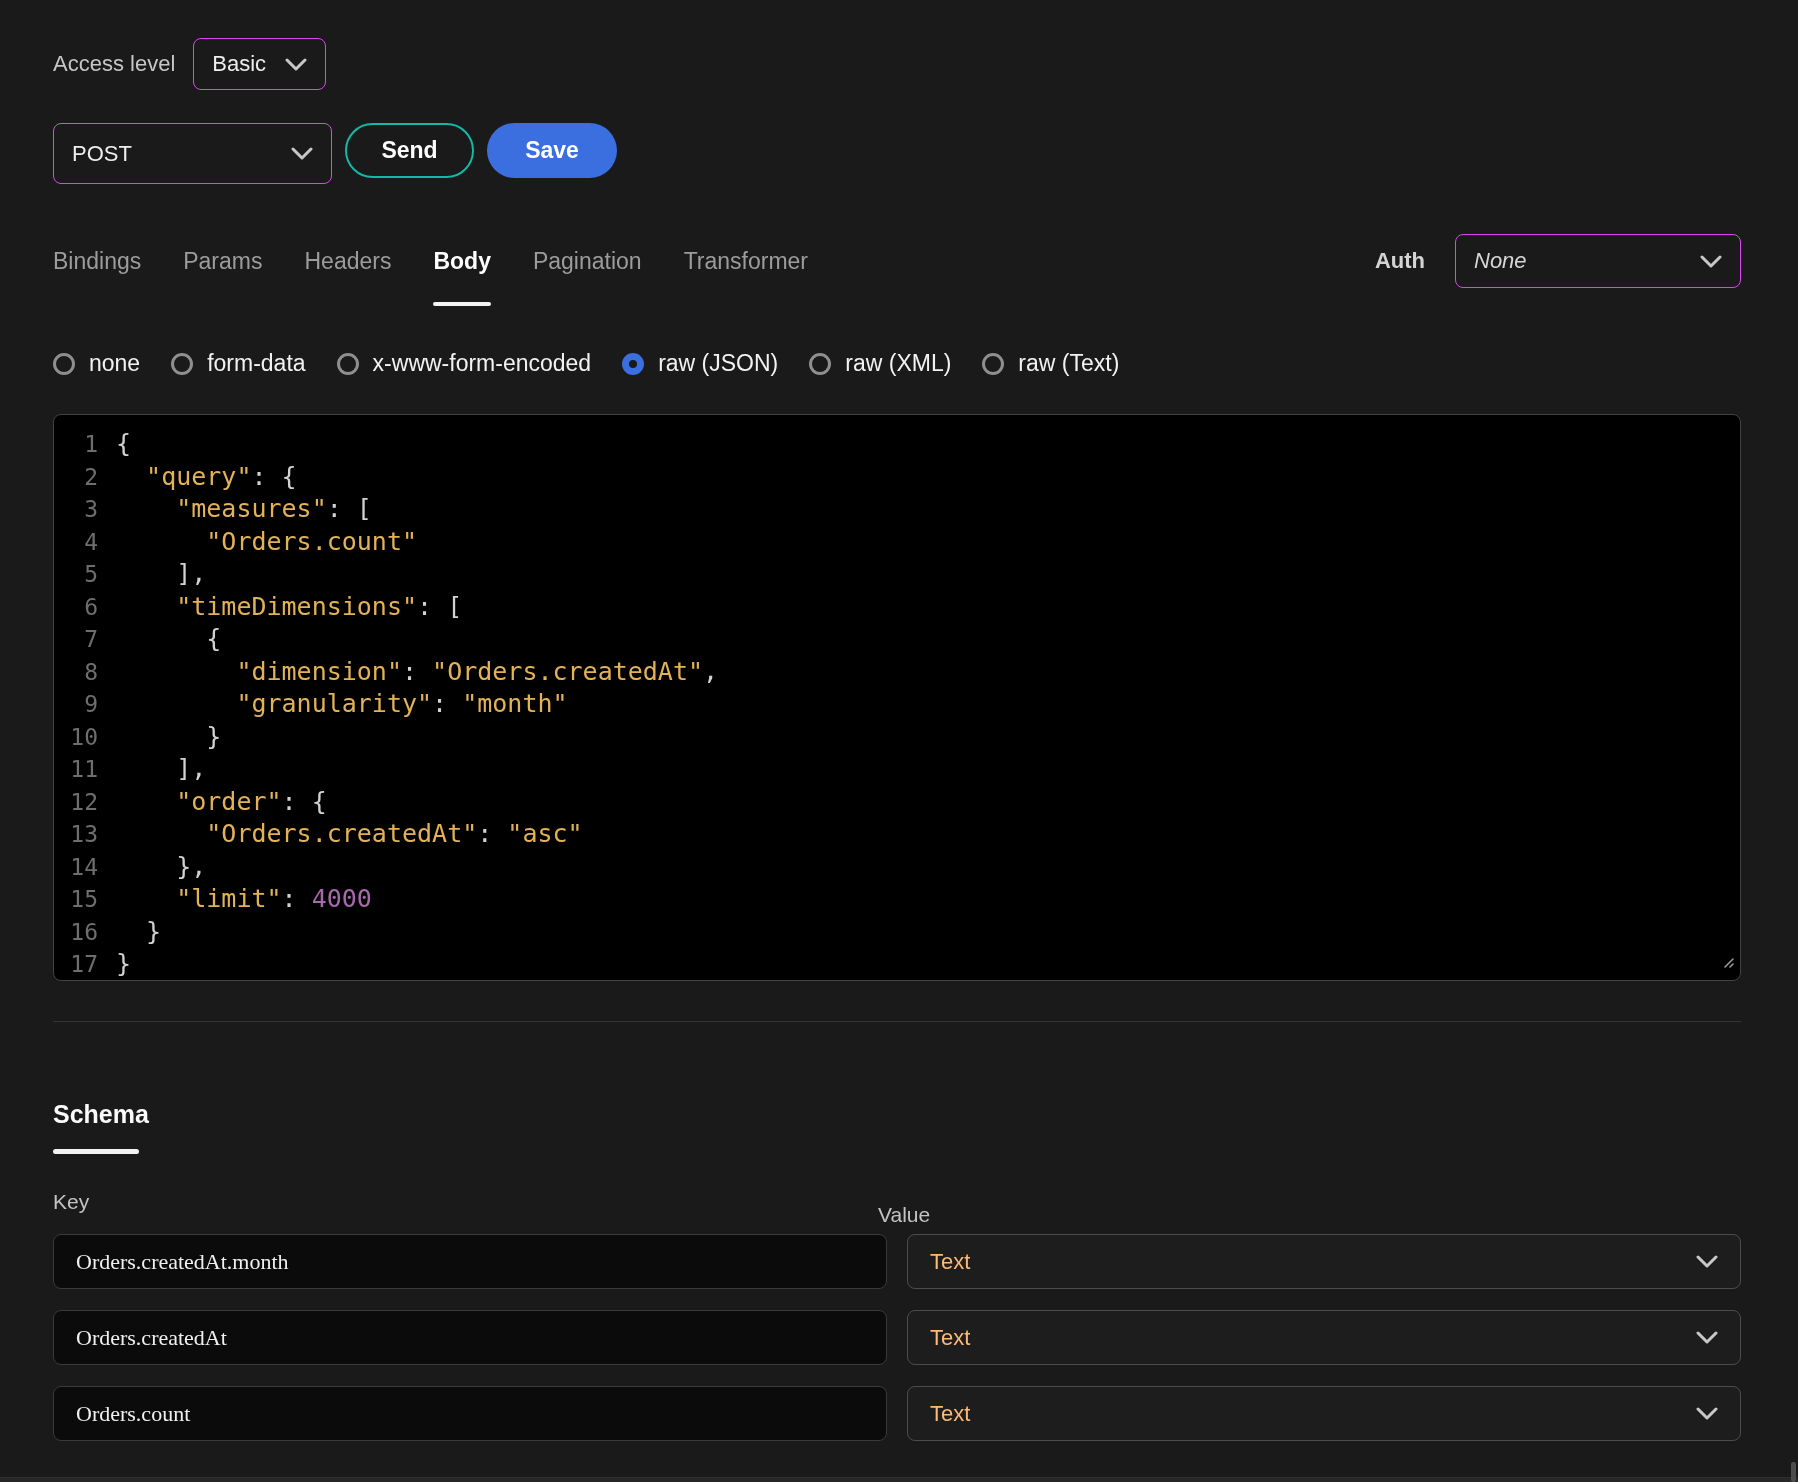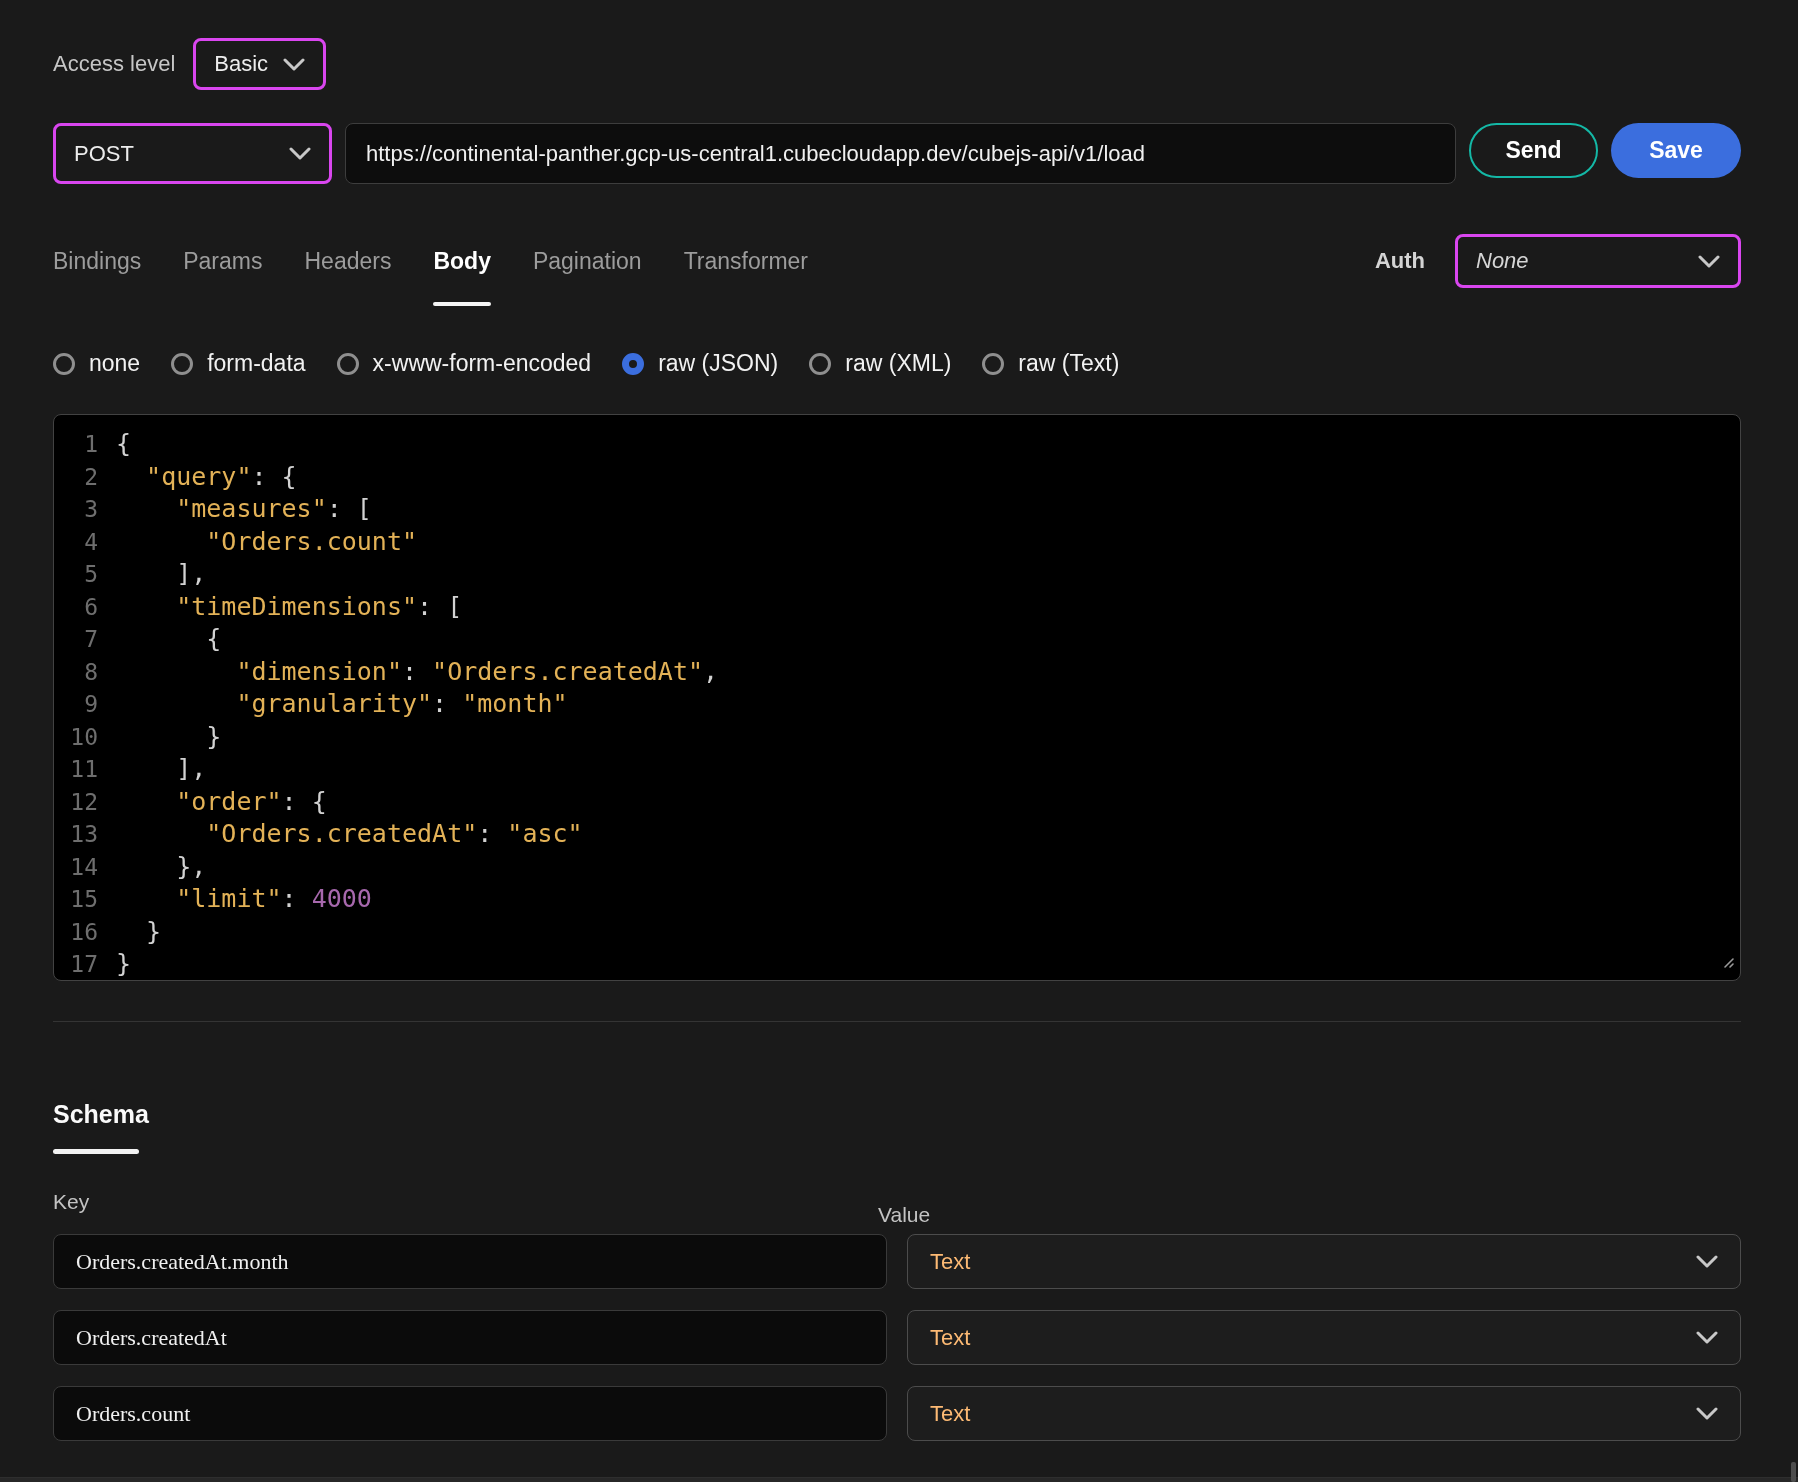--- a/index.html
+++ b/index.html
@@ -12,21 +12,21 @@
   body{font-family:"Liberation Sans",sans-serif;color:#ededed;}
   .page{position:relative;width:1798px;height:1482px;background:#1a1a1a;
         padding:38px 57px 0 53px;overflow:hidden;}
 
   
   .header{display:flex;justify-content:space-between;align-items:center;height:52px;}
   .title{font-size:36px;font-weight:700;color:#fafafa;letter-spacing:.3px;}
   .access{display:flex;align-items:center;gap:18px;}
   .label-dim{font-size:22px;color:#c6c6c6;}
   .select{display:flex;align-items:center;justify-content:space-between;gap:14px;
-          border:3px solid #d946ef;border-radius:8px;background:transparent;
+          border:1px solid #d946ef;border-radius:8px;background:transparent;
           padding:0 18px;font-size:22px;color:#ededed;cursor:pointer;}
   .select.access-select{height:52px;width:133px;}
 
   
   .req-row{display:flex;gap:13px;margin-top:33px;height:61px;}
   .select.method{width:279px;}
   .url{flex:1;background:#0d0d0d;border:1px solid #3d3d3d;border-radius:8px;
        color:#f0f0f0;font-size:22px;padding:0 20px;font-family:"Liberation Sans",sans-serif;outline:none;}
   .btn{height:55px;border-radius:28px;font-size:23px;font-weight:700;
        display:flex;align-items:center;justify-content:center;cursor:pointer;
@@ -102,21 +102,20 @@
 
   <div class="req-row">
     <div class="select method">
       <span>POST</span>
       <span class="chev">
           <svg width="22" height="13" viewBox="0 0 22 13">
             <path d="M2 2 L11 11 L20 2" fill="none" stroke="#c8c8c8" stroke-width="3" stroke-linecap="round" stroke-linejoin="round"></path>
           </svg>
         </span>
     </div>
-    <input class="url" value="https://continental-panther.gcp-us-central1.cubecloudapp.dev/cubejs-api/v1/load" style="">
     <button class="btn send">Send</button>
     <button class="btn save">Save</button>
   </div>
 
   <div class="tabs-row">
     <div class="tabs" id="tabs">
         <span class="tab"><span>Bindings</span></span>
         <span class="tab"><span>Params</span></span>
         <span class="tab"><span>Headers</span></span>
         <span class="tab active"><span>Body</span><span class="underline"></span></span>

